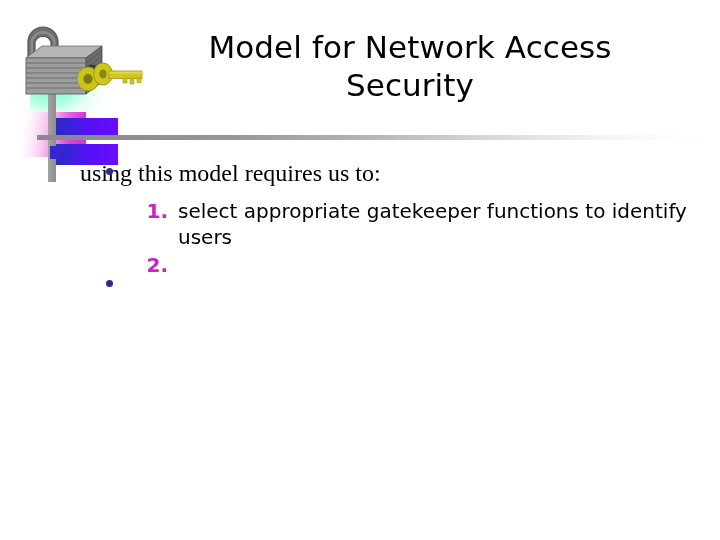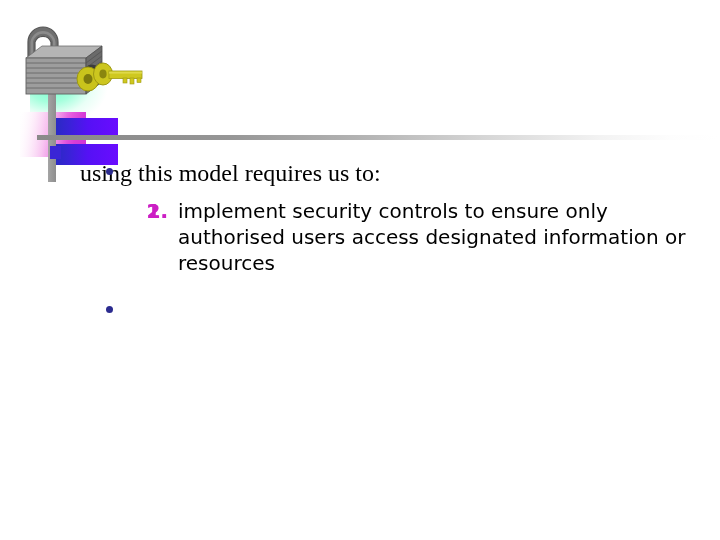--- a/index.html
+++ b/index.html
@@ -250,35 +250,39 @@
 
     <rect x="33" y="15" width="33" height="7.5" fill="#cfc81f" stroke="#9d9812" stroke-width="0.8"></rect>
 
     <rect x="47" y="22" width="4" height="5" fill="#cfc81f" stroke="#9d9812" stroke-width="0.6"></rect>
     <rect x="54" y="22" width="4" height="6" fill="#cfc81f" stroke="#9d9812" stroke-width="0.6"></rect>
     <rect x="61" y="22" width="4" height="4.5" fill="#cfc81f" stroke="#9d9812" stroke-width="0.6"></rect>
 
     <rect x="33" y="15.6" width="33" height="2" fill="#e6e05a" opacity="0.7"></rect>
   </svg>
 
+  <div class="title">
+    <span>Model for Network Access</span><br>
+    <span>Security</span>
+  </div>
 
   <div class="body-area">
 
     <div class="lvl1">
       <span class="bullet"></span>
       <span class="txt">using this model requires us to:</span>
     </div>
 
     <div class="numlist">
       <div class="numitem">
         <span class="num">1.</span>
+        <span class="txt">select appropriate gatekeeper functions to identify users</span>
       </div>
       <div class="numitem">
         <span class="num">2.</span>
-        <span class="txt">implement security controls to ensure only authorised users access designated information or resources</span>
       </div>
     </div>
 
     <div class="spacer-gap"></div>
 
     <div class="lvl1">
       <span class="bullet"></span>
     </div>
 
   </div>

